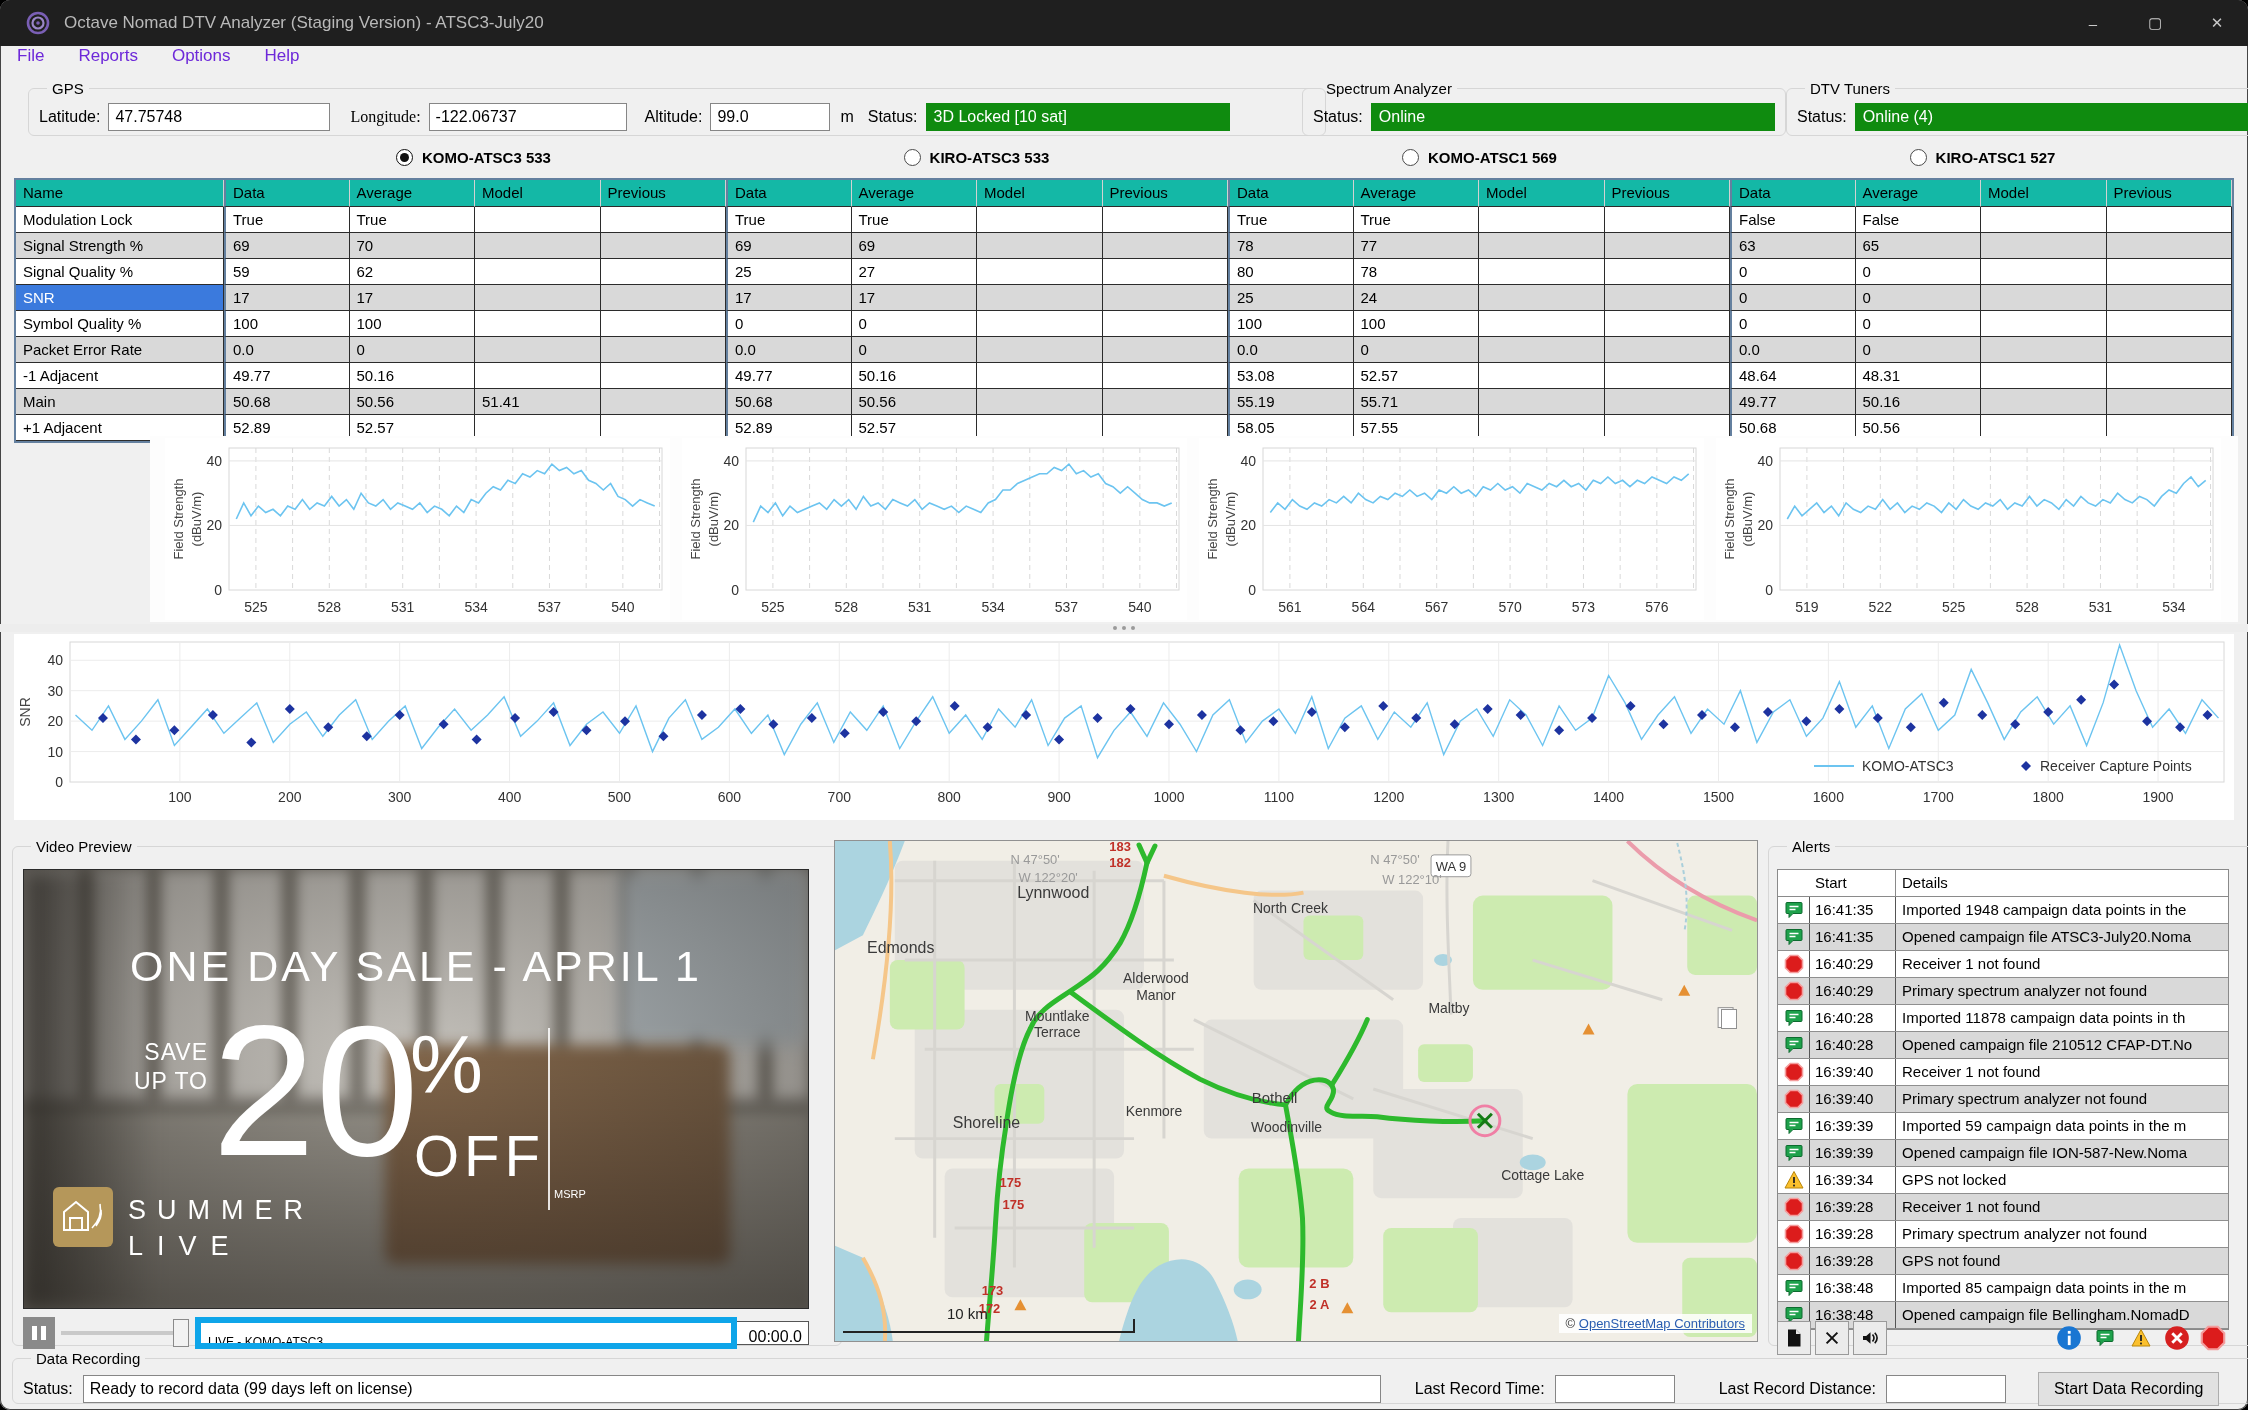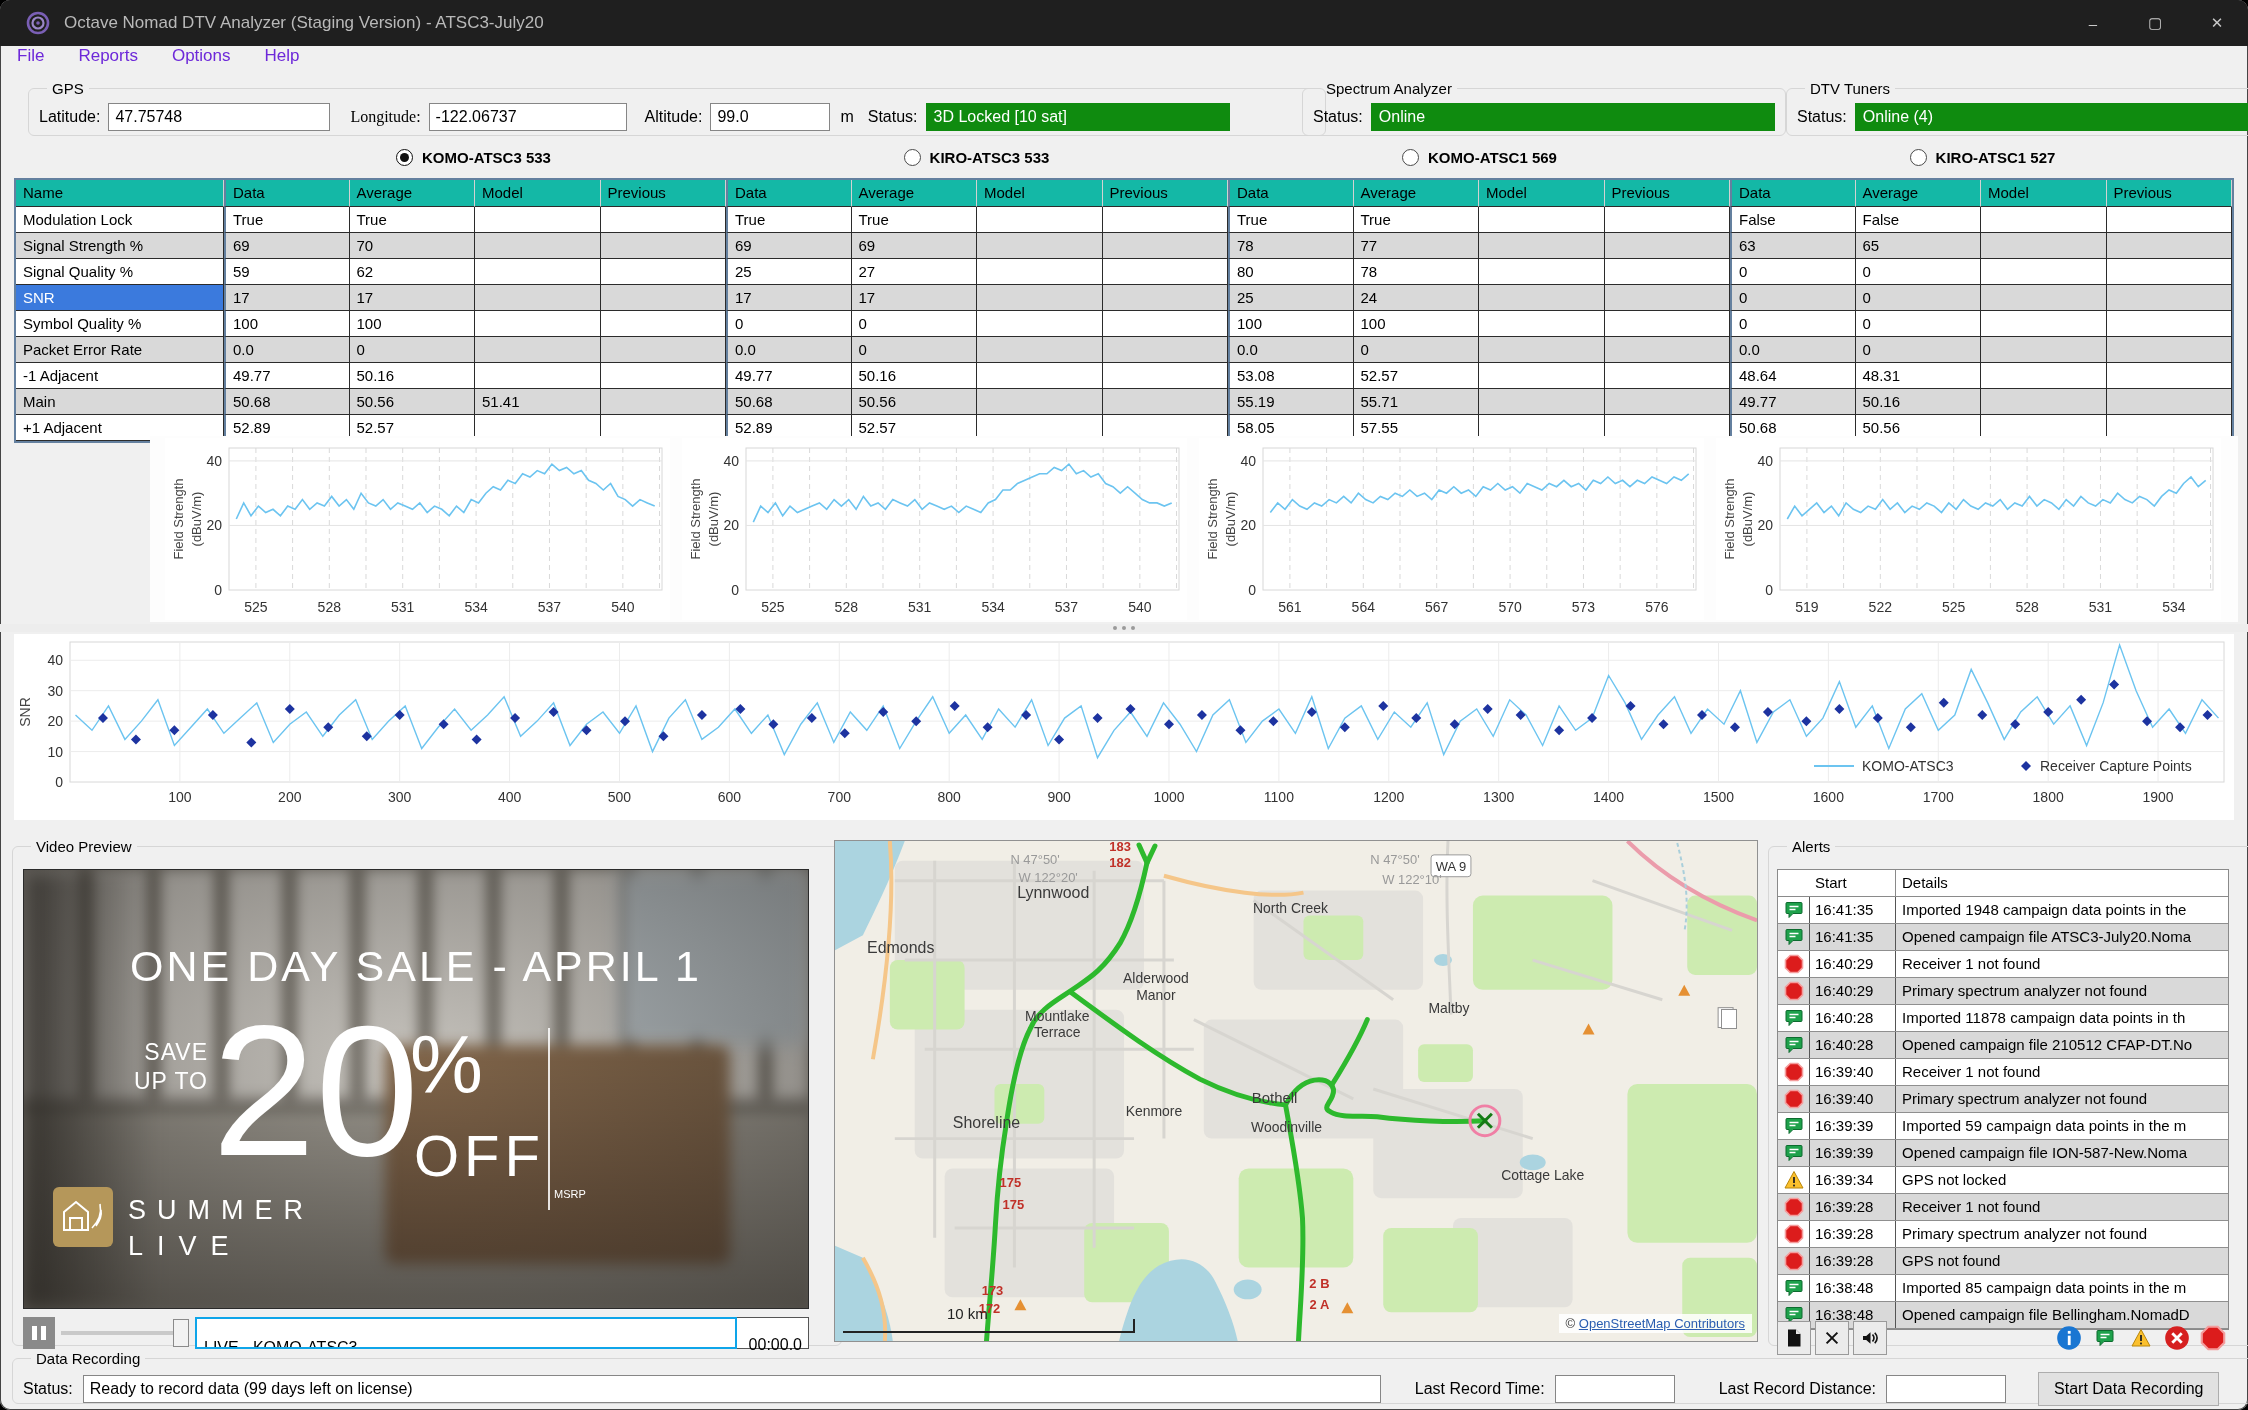--- a/index.html
+++ b/index.html
@@ -58,22 +58,22 @@
   .ad-msrp{left:530px;top:318px;font-size:11px;}
   .ad-vline{left:524px;top:158px;width:2px;height:182px;background:rgba(255,255,255,.85);}
   .ad-logo{left:28px;top:316px;width:62px;height:62px;}
   .ad-brand{left:104px;top:322px;font-size:27px;letter-spacing:9px;line-height:36px;}
   .vp-controls{position:absolute;left:10px;top:462px;width:786px;height:32px;display:flex;align-items:center;}
   .pause-btn{width:32px;height:32px;background:#8a8a8a;display:flex;align-items:center;justify-content:center;gap:4px;box-sizing:border-box;}
   .pause-btn i{width:5px;height:14px;background:#fff;}
   .vp-slider{position:relative;width:128px;height:32px;margin-left:6px;}
   .vp-slider .track{position:absolute;left:0;right:0;top:14px;height:4px;background:#c9c9c9;}
   .vp-slider .thumb{position:absolute;right:0;top:2px;width:16px;height:28px;background:#f2f2f2;border:1px solid #8a8a8a;box-sizing:border-box;}
-  .vp-field{flex:1;height:32px;line-height:30px;border:2px solid #0ea5e9;background:#fff;font-size:16px;padding:14px 7px;box-sizing:border-box;white-space:nowrap;overflow:hidden;}
-  .vp-time{width:72px;height:32px;line-height:30px;border:1px solid #555;border-left:none;background:#fff;font-size:16px;padding:12px 6px;box-sizing:border-box;text-align:right;}
+  .vp-field{flex:1;height:32px;line-height:30px;border:6px solid #0ea5e9;background:#fff;font-size:12px;padding:4px 7px;box-sizing:border-box;white-space:nowrap;overflow:hidden;}
+  .vp-time{width:72px;height:24px;line-height:30px;border:1px solid #555;border-left:none;background:#fff;font-size:16px;padding:0 6px;box-sizing:border-box;text-align:right;}
   
   #map{position:absolute;left:834px;top:840px;width:924px;height:502px;border:1px solid #919191;box-sizing:border-box;background:#f1eee6;overflow:hidden;}
   .map-attrib{position:absolute;right:5px;bottom:8px;background:rgba(255,255,255,.85);font-size:13px;color:#333;padding:2px 7px;}
   .map-attrib a{color:#2a5db0;text-decoration:underline;}
   .map-scale{position:absolute;left:8px;bottom:6px;width:292px;height:30px;}
   .map-scale .txt{position:absolute;left:104px;top:0;font-size:15px;color:#222;}
   .map-scale .bar{position:absolute;left:0;right:0;bottom:2px;height:12px;border-bottom:2px solid #222;border-right:2px solid #222;}
   .map-grip{position:absolute;left:886px;top:168px;width:16px;height:20px;background:#fff;border:1px solid #909090;box-sizing:border-box;}
   
   #alerts-table{position:absolute;left:8px;top:14px;width:452px;border:1px solid #8a8a8a;background:#fff;box-sizing:border-box;}

